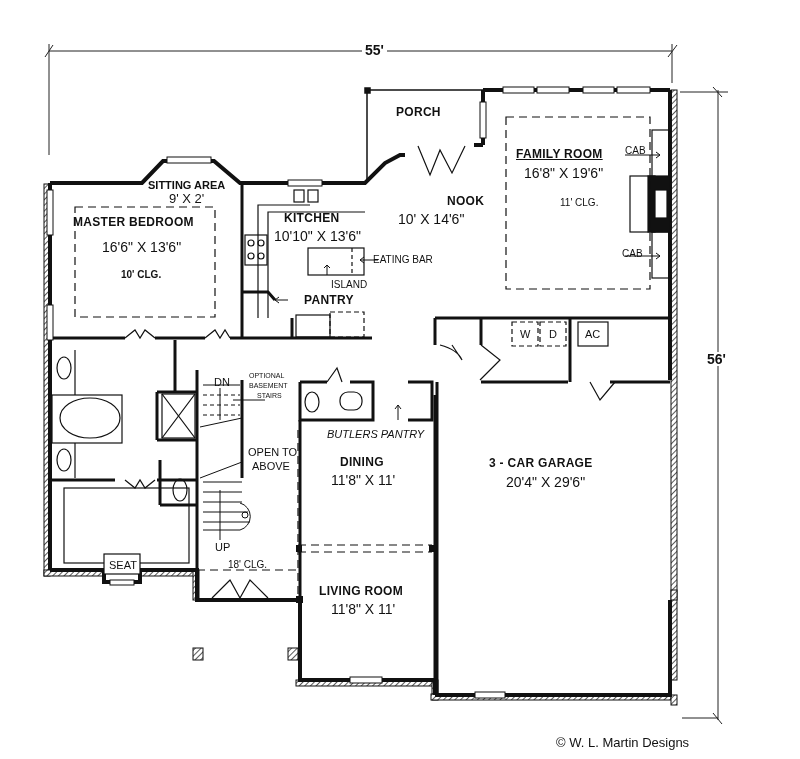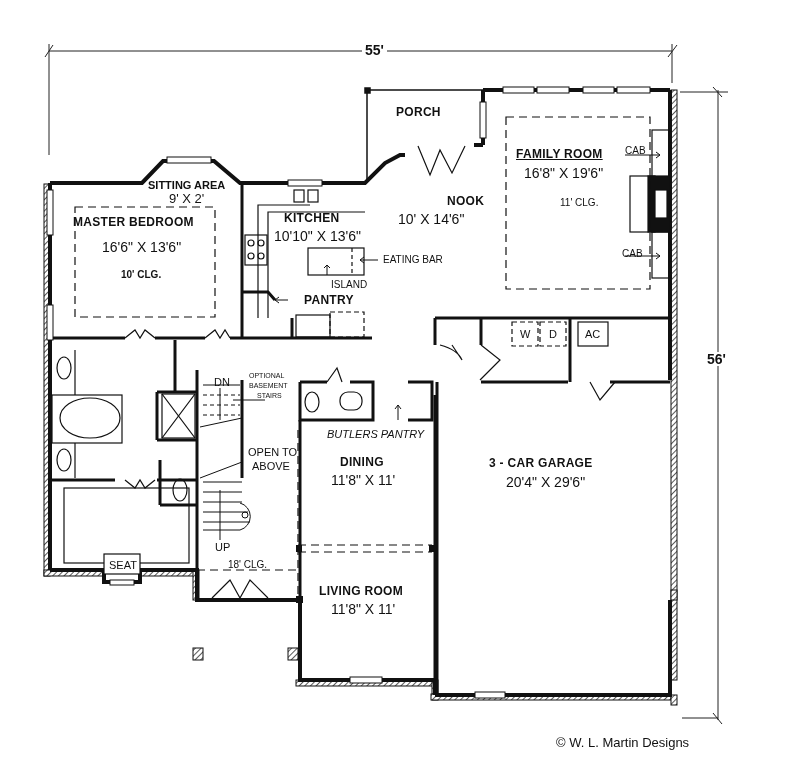--- a/index.html
+++ b/index.html
@@ -256,21 +256,21 @@
 
 <div class="lbl small" style="left:148px; top:180px; font-weight:bold; font-size:11px;">SITTING AREA</div>
 <div class="lbl dim" style="left:169px; top:192px; font-size:13px;">9' X 2'</div>
 
 <div class="lbl room" style="left:73px; top:216px;">MASTER BEDROOM</div>
 <div class="lbl dim" style="left:102px; top:240px;">16'6" X 13'6"</div>
 <div class="lbl small" style="left:121px; top:270px; font-weight:bold;">10' CLG.</div>
 
 <div class="lbl room" style="left:284px; top:212px;">KITCHEN</div>
 <div class="lbl dim" style="left:274px; top:229px;">10'10" X 13'6"</div>
-<div class="lbl small" style="left:383px; top:255px;text-align:right;">EATING BAR</div>
+<div class="lbl small" style="left:373px; top:255px;text-align:right;">EATING BAR</div>
 <div class="lbl small" style="left:331px; top:280px;">ISLAND</div>
 <div class="lbl room" style="left:304px; top:294px;">PANTRY</div>
 
 <div class="lbl small" style="left:214px; top:377px; font-size:11px;">DN</div>
 <div class="lbl" style="left:249px; top:372px; font-size:7px;">OPTIONAL</div>
 <div class="lbl" style="left:249px; top:382px; font-size:7px;">BASEMENT</div>
 <div class="lbl" style="left:257px; top:392px; font-size:7px;">STAIRS</div>
 
 <div class="lbl note" style="left:248px; top:447px;">OPEN TO</div>
 <div class="lbl note" style="left:252px; top:461px;">ABOVE</div>

